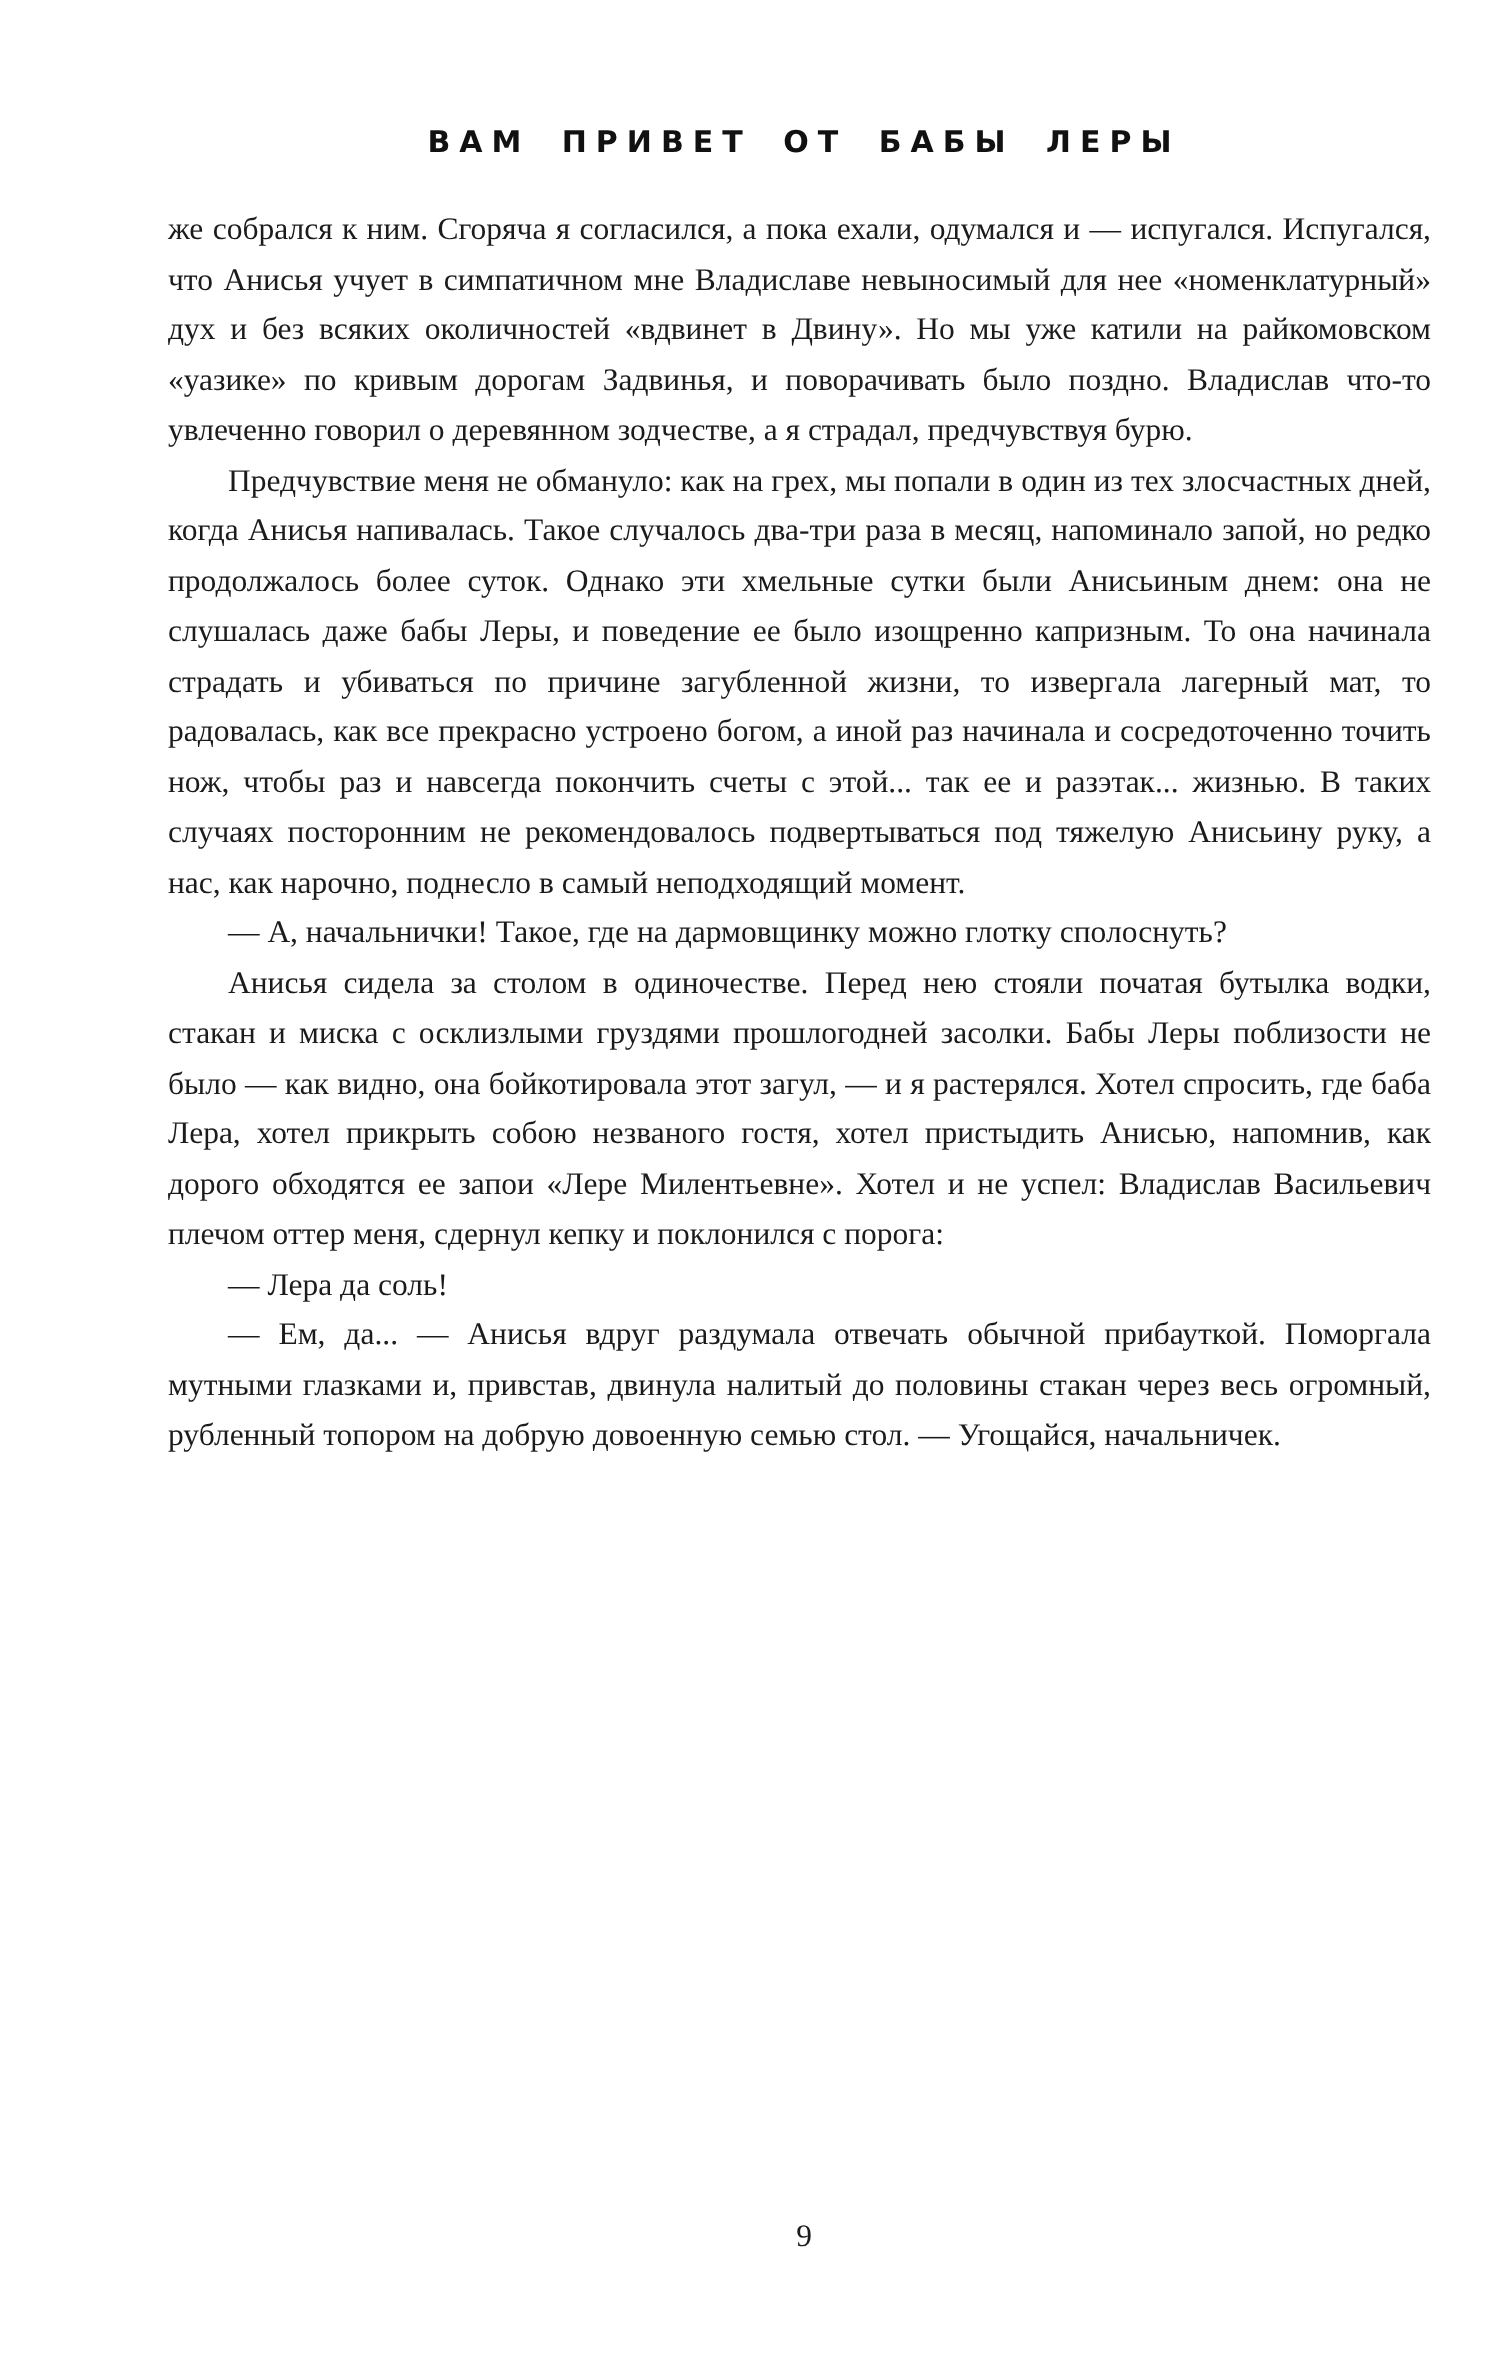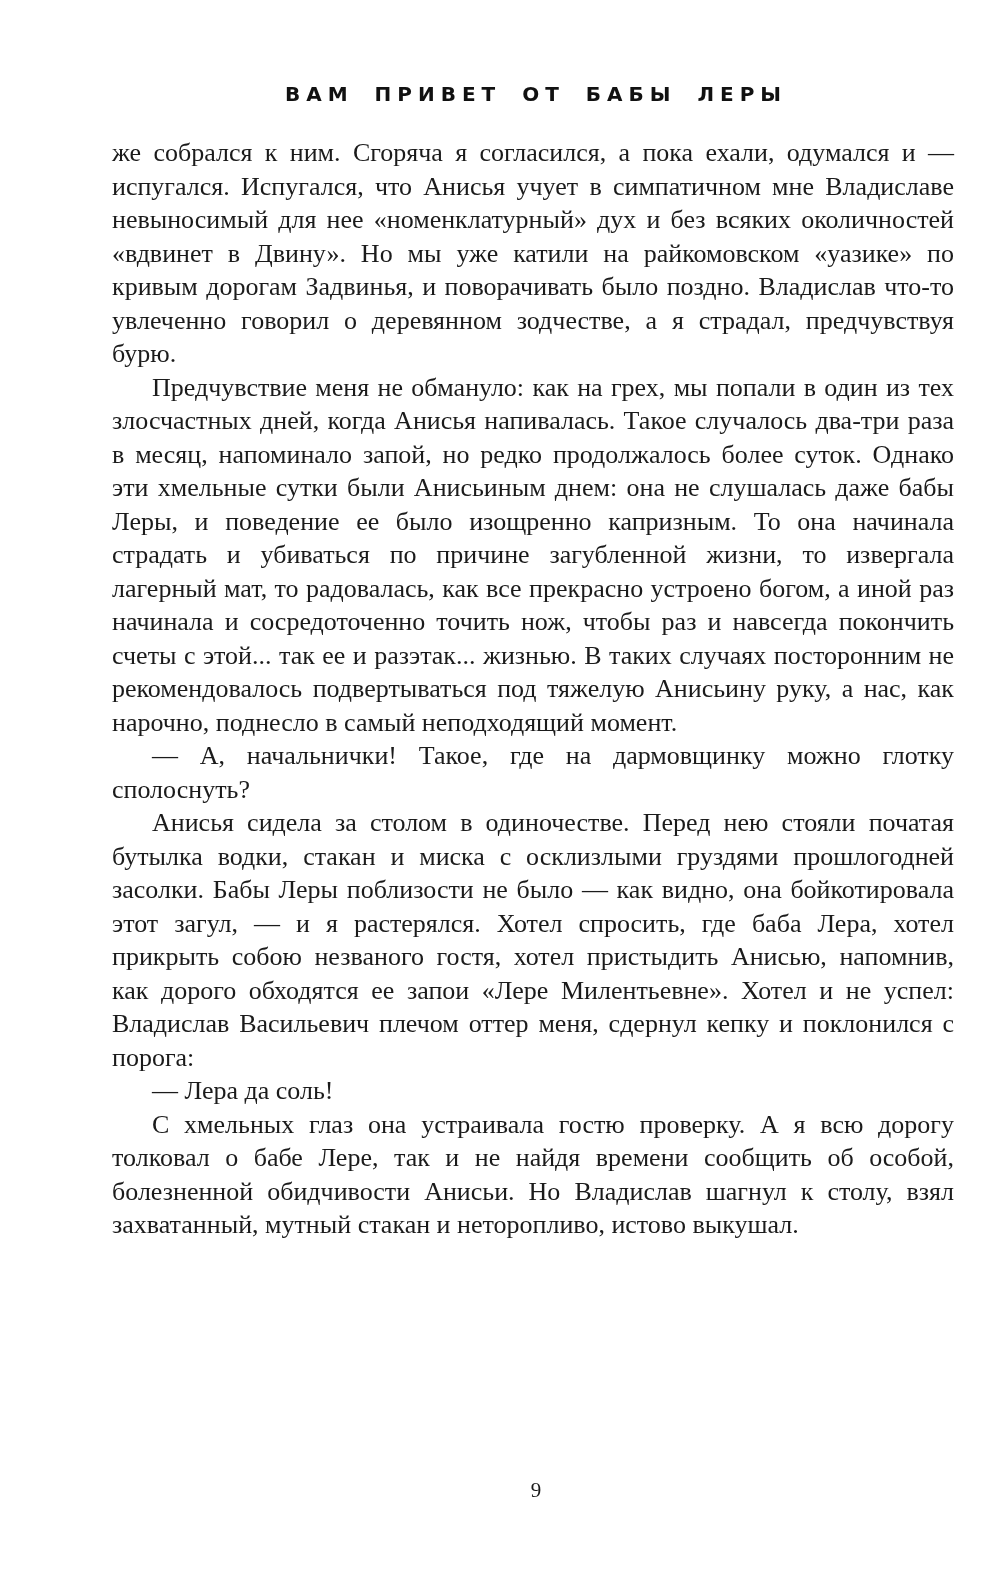--- a/index.html
+++ b/index.html
@@ -29,21 +29,21 @@
     font-size: 20px;
     letter-spacing: 6px;
     word-spacing: 8px;
     color: #111111;
   }
   .body-text {
     position: absolute;
     top: 136px;
     left: 76px;
     width: 842px;
-    font-size: 26px;
+    font-size: 21px;
     line-height: 33.5px;
     text-align: justify;
     hyphens: auto;
     -webkit-hyphens: auto;
   }
   .para {
     margin: 0;
     padding: 0;
     text-indent: 40px;
   }
@@ -65,17 +65,17 @@
 
 <div class="page">
   <h1 class="running-header">ВАМ ПРИВЕТ ОТ БАБЫ ЛЕРЫ</h1>
 
   <div class="body-text">
     <p class="para no-indent">же собрался к ним. Сгоряча я согласился, а пока ехали, одумался и — испугался. Испугался, что Анисья учует в симпатичном мне Владиславе невыносимый для нее «номенклатурный» дух и без всяких околичностей «вдвинет в Двину». Но мы уже катили на райкомовском «уазике» по кривым дорогам Задвинья, и поворачивать было поздно. Владислав что-то увлеченно говорил о деревянном зодчестве, а я страдал, предчувствуя бурю.</p>
     <p class="para">Предчувствие меня не обмануло: как на грех, мы попали в один из тех злосчастных дней, когда Анисья напивалась. Такое случалось два-три раза в месяц, напоминало запой, но редко продолжалось более суток. Однако эти хмельные сутки были Анисьиным днем: она не слушалась даже бабы Леры, и поведение ее было изощренно капризным. То она начинала страдать и убиваться по причине загубленной жизни, то извергала лагерный мат, то радовалась, как все прекрасно устроено богом, а иной раз начинала и сосредоточенно точить нож, чтобы раз и навсегда покончить счеты с этой... так ее и разэтак... жизнью. В таких случаях посторонним не рекомендовалось подвертываться под тяжелую Анисьину руку, а нас, как нарочно, поднесло в самый неподходящий момент.</p>
     <p class="para">— А, начальнички! Такое, где на дармовщинку можно глотку сполоснуть?</p>
     <p class="para">Анисья сидела за столом в одиночестве. Перед нею стояли початая бутылка водки, стакан и миска с осклизлыми груздями прошлогодней засолки. Бабы Леры поблизости не было — как видно, она бойкотировала этот загул, — и я растерялся. Хотел спросить, где баба Лера, хотел прикрыть собою незваного гостя, хотел пристыдить Анисью, напомнив, как дорого обходятся ее запои «Лере Милентьевне». Хотел и не успел: Владислав Васильевич плечом оттер меня, сдернул кепку и поклонился с порога:</p>
     <p class="para">— Лера да соль!</p>
-    <p class="para">С хмельных глаз она устраивала гостю проверку. А я всю дорогу толковал о бабе Лере, так и не найдя времени сообщить об особой, болезненной обидчивости Анисьи. Но Владислав шагнул к столу, взял захватанный, мутный стакан и неторопливо, истово выкушал.</p>
+    <p class="para">— Ем, да... — Анисья вдруг раздумала отвечать обычной прибауткой. Поморгала мутными глазками и, привстав, двинула налитый до половины стакан через весь огромный, рубленный топором на добрую довоенную семью стол. — Угощайся, начальничек.</p>
   </div>
 
   <div class="page-number">9</div>
 </div>
 
 </body></html>

